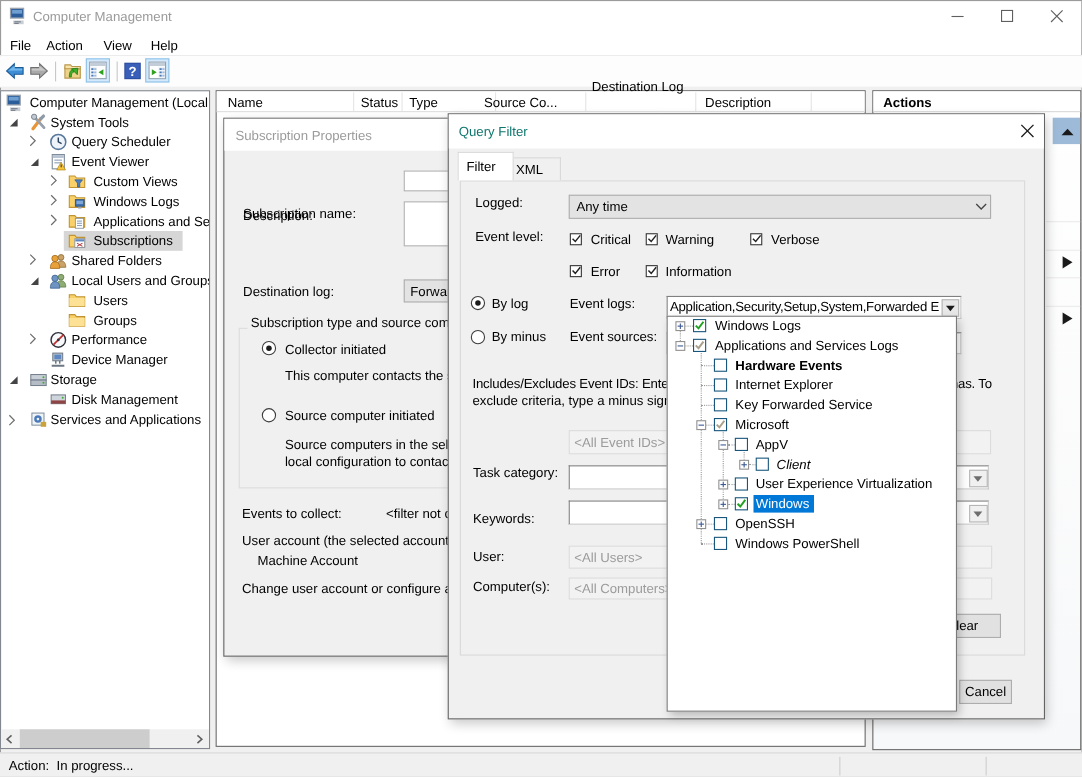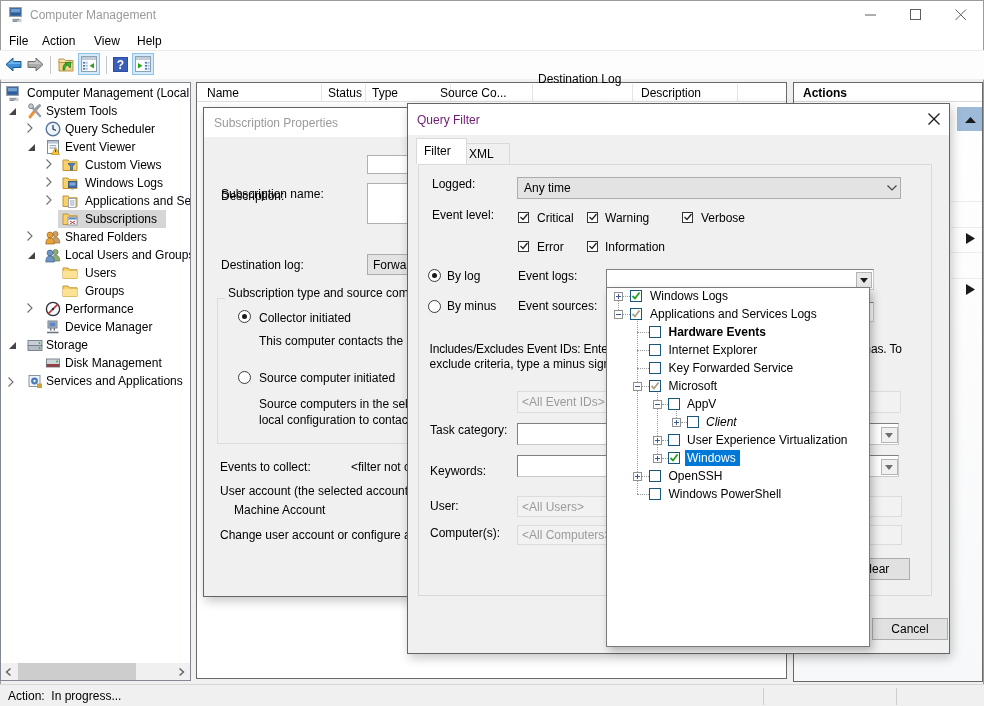--- a/index.html
+++ b/index.html
@@ -352,21 +352,21 @@
 
   <div class="t" style="left:16px;top:351px;">Events to collect:</div>
   <div class="t" style="left:147px;top:351px;">&lt;filter not configured&gt;</div>
   <div class="t" style="left:16px;top:375px;">User account (the selected account must have read</div>
   <div class="t" style="left:30px;top:394px;">Machine Account</div>
   <div class="t" style="left:16px;top:419px;">Change user account or configure advanced</div>
 </div>
 
 <div id="qdlg" class="dlg" style="left:407px;top:103px;width:543px;height:551px;">
   <div class="ab" style="left:0;top:0;width:541px;height:31px;background:#fff;"></div>
-  <div class="t" style="left:9px;top:8px;color:#701a75;">Query Filter</div>
+  <div class="t" style="left:9px;top:8px;color:#0f766e;">Query Filter</div>
   <svg class="ab" style="left:520px;top:9px;" width="12" height="12" viewBox="0 0 12 12">
     <line x1="0.5" y1="0.5" x2="11.5" y2="11.5" stroke="#1a1a1a" stroke-width="1.2"></line>
     <line x1="11.5" y1="0.5" x2="0.5" y2="11.5" stroke="#1a1a1a" stroke-width="1.2"></line>
   </svg>
 
   <div class="ab" style="left:10px;top:60px;width:514px;height:432px;background:#f0f0f0;border:1px solid #d9d9d9;box-sizing:border-box;"></div>
   <div class="ab" style="left:58px;top:39px;width:44px;height:21px;background:#f0f0f0;border:1px solid #d9d9d9;border-bottom:none;box-sizing:border-box;"></div>
   <div class="t" style="left:61px;top:42px;">XML</div>
   <div class="ab" style="left:8px;top:34px;width:51px;height:26px;background:#fff;border:1px solid #d9d9d9;border-bottom:none;box-sizing:border-box;"></div>
   <div class="t" style="left:16px;top:39px;">Filter</div>
@@ -409,20 +409,21 @@
   <div class="rad" style="left:20px;top:165px;"></div>
   <div class="rdot" style="left:24px;top:169px;"></div>
   <div class="t" style="left:39px;top:164px;">By log</div>
   <div class="t" style="left:110px;top:164px;">Event logs:</div>
 
   <div class="rad" style="left:20px;top:196px;"></div>
   <div class="t" style="left:39px;top:194px;">By minus</div>
   <div class="t" style="left:110px;top:194px;">Event sources:</div>
 
   <div class="ab" style="left:198px;top:164.5px;width:267.5px;height:21px;background:#fff;border:1px solid #808080;border-bottom-color:#c8c8c8;border-right-color:#c8c8c8;box-sizing:border-box;"></div>
+  <div class="t" style="left:201px;top:167px;max-width:247px;overflow:hidden;letter-spacing:-0.22px;">Application,Security,Setup,System,Forwarded E</div>
   <div class="ab" style="left:448px;top:168px;width:16px;height:15.5px;background:#e8e8e8;border:1px solid #b5b5b5;box-sizing:border-box;"></div>
   <svg class="ab" style="left:452px;top:174px;" width="8" height="5" viewBox="0 0 8 5">
         <path d="M0 0 L8 0 L4 5 Z" fill="#1a1a1a"></path>
       </svg>
 
   <div class="ab" style="left:198px;top:198px;width:267.5px;height:20px;background:#fff;border:1px solid #808080;border-bottom-color:#c8c8c8;border-right-color:#c8c8c8;box-sizing:border-box;"></div>
 
   <div class="t" style="left:21.5px;top:237px;width:480px;overflow:hidden;letter-spacing:-0.16px;">Includes/Excludes Event IDs: Enter ID numbers and/or ID ranges separated by commas. To</div>
   <div class="t" style="left:21.5px;top:252px;width:440px;overflow:hidden;">exclude criteria, type a minus sign first. For example 1,3,5-99,-76</div>
 
@@ -446,21 +447,21 @@
   <div class="t" style="left:22px;top:394px;">User:</div>
   <div class="ab" style="left:109px;top:392px;width:384.5px;height:21px;background:#f2f2f2;border:1px solid #dcdcdc;box-sizing:border-box;"></div>
   <div class="t" style="left:114px;top:395px;color:#9b9b9b;">&lt;All Users&gt;</div>
   <div class="t" style="left:22px;top:421px;">Computer(s):</div>
   <div class="ab" style="left:109px;top:421px;width:384.5px;height:20px;background:#f2f2f2;border:1px solid #dcdcdc;box-sizing:border-box;"></div>
   <div class="t" style="left:114px;top:423px;color:#9b9b9b;">&lt;All Computers&gt;</div>
 
   <div class="btn" style="left:432px;top:454px;width:70px;height:22px;line-height:20px;">Clear</div>
 
   <div class="btn" style="left:388px;top:514px;width:70px;height:22px;line-height:20px;">OK</div>
-  <div class="btn" style="left:464px;top:514px;width:76px;height:22px;line-height:20px;">Cancel</div>
+  <div class="btn" style="left:464px;top:514px;width:48px;height:22px;line-height:20px;">Cancel</div>
 </div>
 
 <div id="drop" class="ab" style="left:606px;top:286.5px;width:264px;height:360.5px;background:#fff;border:1px solid #7a7a7a;box-sizing:border-box;box-shadow:3px 4px 8px rgba(0,0,0,0.25);">
 <div class="dotv" style="left:10.5px;top:13px;height:9px;"></div>
 <div class="dotv" style="left:29.5px;top:31px;height:175.5px;"></div>
 <div class="dotv" style="left:49.5px;top:103px;height:67.5px;"></div>
 <div class="dotv" style="left:68.5px;top:121px;height:13.5px;"></div>
 <div class="doth" style="left:15.5px;top:8.5px;width:7.5px;"></div>
 <div class="doth" style="left:15.5px;top:26.5px;width:7.5px;"></div>
 <div class="doth" style="left:29.5px;top:44.5px;width:12.200000000000003px;"></div>

